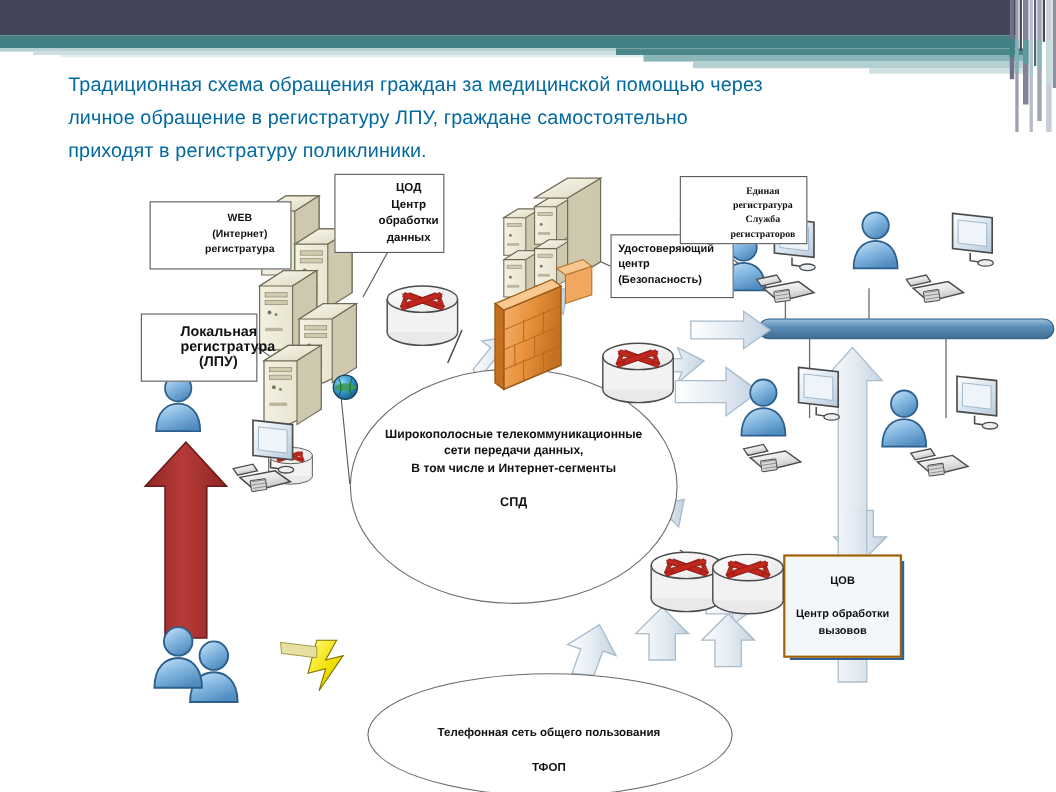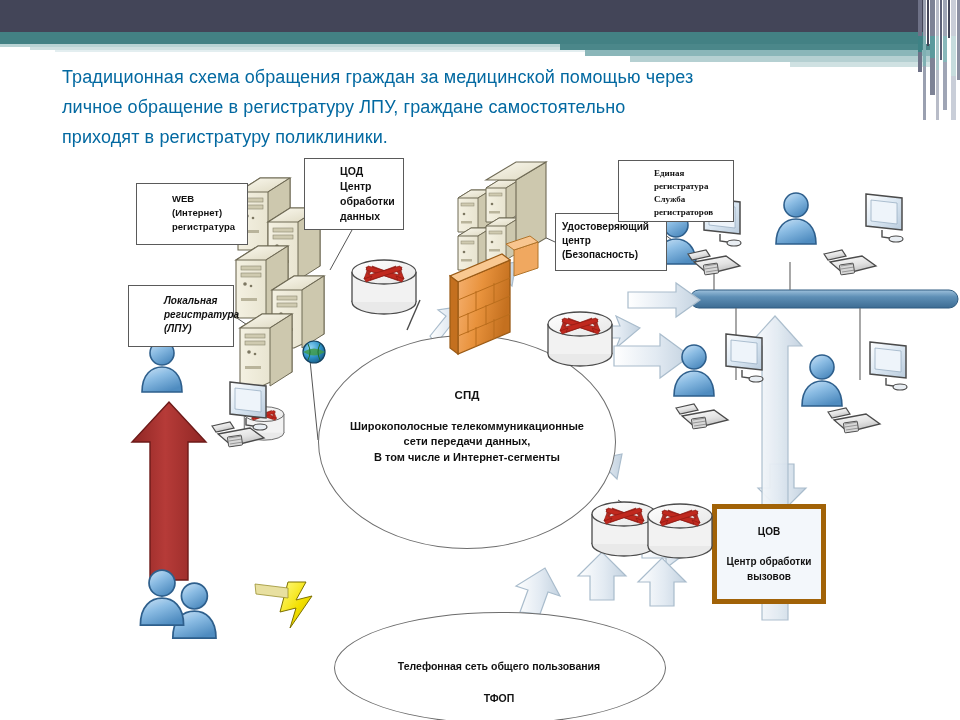--- a/index.html
+++ b/index.html
@@ -49,29 +49,29 @@
   
   #diagram { position:absolute; left:0; top:150px; width:960px; height:570px; }
 
   
   .lbl {
     position: absolute;
     border: 1px solid #5a5a5a;
     background: #ffffff;
     color: #111;
     font-weight: bold;
-    text-align: left;
+    text-align: center;
     box-sizing: border-box;
     z-index: 30;
     white-space: pre-line;
     padding-left: 35px;
   }
-  #lbl-web   { left:136px; top:33px;  width:112px; height:62px; font-size:9.5px; line-height:14px; padding-top:8px; }
+  #lbl-web   { left:136px; top:33px;  width:129px; height:62px; font-size:9.5px; line-height:14px; padding-top:8px; }
   #lbl-cod   { left:304px; top:8px;   width:100px; height:72px; font-size:10.5px; line-height:15px; padding-top:5px; }
-  #lbl-local { left:128px; top:135px; width:106px; height:62px; font-size:10px; line-height:14px; padding-top:8px; font-style:italic; }
+  #lbl-local { left:128px; top:135px; width:106px; height:62px; font-size:13px; line-height:14px; padding-top:8px; }
   #lbl-ca    { left:555px; top:63px;  width:112px; height:58px; font-size:10px; line-height:14px; padding:6px 4px 0 6px; text-align:left; }
   #lbl-edin  { left:618px; top:10px;  width:116px; height:62px; font-size:9px; line-height:13px; padding-top:6px;font-family:Liberation Serif, serif; }
 
   
   #spd {
     position:absolute; left:318px; top:185px; width:296px; height:212px;
     border:1.6px solid #6d6d6d; border-radius:50%;
     background:#ffffff; z-index:6;
   }
   #spd-text {
@@ -90,21 +90,21 @@
   #tfop-text {
     position:absolute; left:336px; top:492px; width:326px;
     text-align:center; font-size:10.5px; line-height:16px;
     font-weight:bold; color:#111; z-index:12; white-space:pre-line;
   }
 
   
   #cov-shadow { position:absolute; left:718px; top:360px; width:104px; height:90px; background:#2f6096; z-index:8; }
   #cov {
     position:absolute; left:712px; top:354px; width:104px; height:90px;
-    border:5px solid #a16207; background:#f3f7fb; z-index:9;
+    border:2px solid #a16207; background:#f3f7fb; z-index:9;
     display:flex; align-items:center; justify-content:center;
   }
   #cov-text { font-size:10px; line-height:15px; font-weight:bold; text-align:center; color:#111; white-space:pre-line; }
 
   
   .svgwrap { position:absolute; left:0; top:0; width:960px; height:570px; pointer-events:none; }
 
   #watermark {
     position:absolute; left:764px; top:659px;
     display:flex; align-items:center; gap:6px; z-index:40;
@@ -238,24 +238,24 @@
         <path d="M255,434 L288,438 L288,448 L256,444 Z" fill="#e8e0a0" stroke="#9a9030" stroke-width="0.8"></path>
       </g>
 
       <g>
         <path d="M340,262 L372,268 L372,280 L340,274 Z" fill="#e7e26a" stroke="#8e8a2e" stroke-width="0.9"></path>
       </g>
     </svg>
 
     <div id="spd"></div>
     <div id="spd-text">
-      <div id="spd-title">СПД</div>
       <div>Широкополосные телекоммуникационные
 сети передачи данных,
 В том числе и Интернет-сегменты</div>
+      <div id="spd-title">СПД</div>
     </div>
 
     <div id="tfop"></div>
     <div id="tfop-text">
       <div>Телефонная сеть общего пользования</div>
       <div>ТФОП</div>
     </div>
 
     <div id="cov-shadow"></div>
     <div id="cov">

